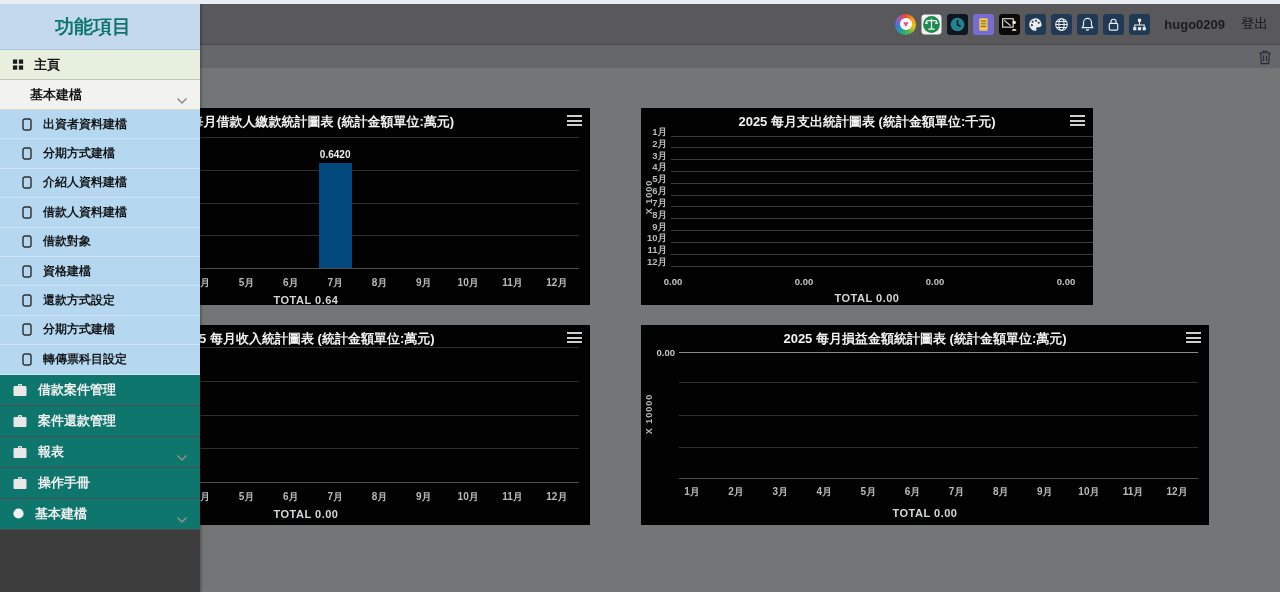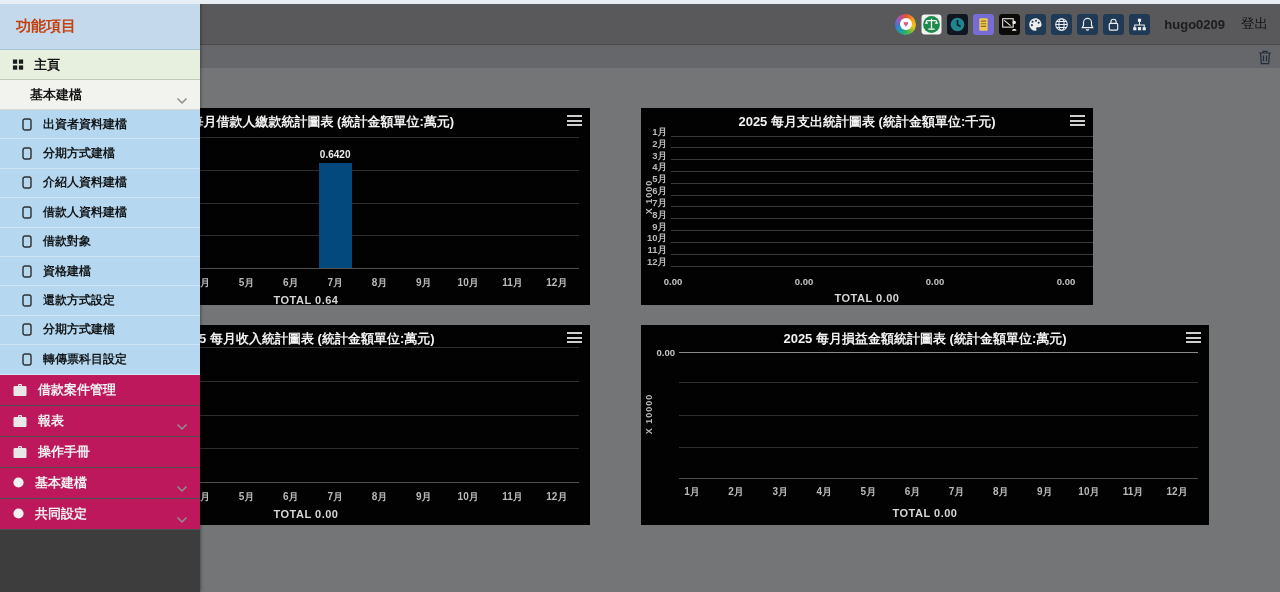--- a/index.html
+++ b/index.html
@@ -24,29 +24,29 @@
   .subheader { position:absolute; left:0; top:44px; width:1280px; height:24px; background:#66676b;
     border-top:1px solid #4b4b4d; z-index:5; display:flex; align-items:center; justify-content:flex-end; padding-right:8px; }
   .trash-btn { width:14px; height:16px; cursor:pointer; }
   .trash-btn svg { width:14px; height:16px; display:block; }
 
   
   .sidebar { position:absolute; left:0; top:0; width:200px; height:592px; z-index:20;
     box-shadow:1px 0 3px rgba(0,0,0,.35); background:#3d3d3e; }
   .side-header { height:50px; background:#c5d9ed; border-bottom:1px solid #aac3d8;
     display:flex; align-items:center; padding:4px 0 0 16px; }
-  .side-header span { font-size:15px; font-weight:bold; color:#c2410c; }
+  .side-header span { font-size:19px; font-weight:bold; color:#0f766e;margin-left:39px; }
   .side-row { display:flex; align-items:center; position:relative; cursor:pointer; }
   .row-home { height:30px; background:#e7f0df; border-bottom:1px solid #c3cabb; padding-left:12px; }
   .row-group { height:30px; background:#f2f2ee; border-bottom:1px solid #d8d8d2; padding-left:30px; }
   .row-home .lbl, .row-group .lbl { font-size:13px; font-weight:bold; color:#141414; margin-left:9px; }
   .row-group .lbl { margin-left:0; }
   .row-sub { height:29.4px; background:#b5d8f0; border-bottom:1px solid #cfe4f5; padding-left:22px; }
   .row-sub .lbl { font-size:12px; font-weight:bold; color:#15181b; margin-left:11px; }
-  .row-dark { height:31px; background:#be185d; border-bottom:1px solid #4e4e50; padding-left:12px; }
+  .row-dark { height:31px; background:#0f766e; border-bottom:1px solid #4e4e50; padding-left:12px; }
   .row-dark .lbl { font-size:13px; font-weight:bold; color:#f1f1f1; margin-left:10px; }
   .chev { position:absolute; right:12px; top:50%; transform:translateY(-50%); width:12px; height:8px; }
   .side-icon { display:flex; align-items:center; justify-content:center; }
   .side-icon svg { display:block; }
 
   
   .panel { position:absolute; background:#020202; overflow:hidden; z-index:2; }
   .p1 { left:22px;  top:108px; width:568px; height:197px; }
   .p2 { left:641px; top:108px; width:452px; height:197px; }
   .p3 { left:22px;  top:325px; width:568px; height:200px; }
@@ -375,20 +375,28 @@
           </svg>
         </span>
         <span class="lbl">借款案件管理</span>
       </div>
       <div class="side-row row-dark">
         <span class="side-icon">
           <svg width="16" height="14" viewBox="0 0 16 14">
             <path d="M6 3V2.2C6 1.5 6.5 1 7.2 1h1.6c.7 0 1.2.5 1.2 1.2V3h3.2c.7 0 1.3.6 1.3 1.3v7.4c0 .7-.6 1.3-1.3 1.3H2.8c-.7 0-1.3-.6-1.3-1.3V4.3C1.5 3.6 2.1 3 2.8 3H6zm1.2 0h1.6v-.7H7.2V3z" fill="#e8e8e8"></path>
           </svg>
         </span>
+        <span class="lbl">案件還款管理</span>
+      </div>
+      <div class="side-row row-dark">
+        <span class="side-icon">
+          <svg width="16" height="14" viewBox="0 0 16 14">
+            <path d="M6 3V2.2C6 1.5 6.5 1 7.2 1h1.6c.7 0 1.2.5 1.2 1.2V3h3.2c.7 0 1.3.6 1.3 1.3v7.4c0 .7-.6 1.3-1.3 1.3H2.8c-.7 0-1.3-.6-1.3-1.3V4.3C1.5 3.6 2.1 3 2.8 3H6zm1.2 0h1.6v-.7H7.2V3z" fill="#e8e8e8"></path>
+          </svg>
+        </span>
         <span class="lbl">報表</span>
         <span class="chev"><svg viewBox="0 0 12 8" width="12" height="8">
             <path d="M1.5 1.5L6 6l4.5-4.5" fill="none" stroke="#8f8f8f" stroke-width="1.5"></path>
           </svg></span>
       </div>
       <div class="side-row row-dark">
         <span class="side-icon">
           <svg width="16" height="14" viewBox="0 0 16 14">
             <path d="M6 3V2.2C6 1.5 6.5 1 7.2 1h1.6c.7 0 1.2.5 1.2 1.2V3h3.2c.7 0 1.3.6 1.3 1.3v7.4c0 .7-.6 1.3-1.3 1.3H2.8c-.7 0-1.3-.6-1.3-1.3V4.3C1.5 3.6 2.1 3 2.8 3H6zm1.2 0h1.6v-.7H7.2V3z" fill="#e8e8e8"></path>
           </svg>
@@ -399,25 +407,14 @@
         <span class="side-icon">
           <svg width="13" height="13" viewBox="0 0 14 14">
             <circle cx="7" cy="7" r="5.5" fill="#f2f2f2"></circle>
           </svg>
         </span>
         <span class="lbl">基本建檔</span>
         <span class="chev"><svg viewBox="0 0 12 8" width="12" height="8">
             <path d="M1.5 1.5L6 6l4.5-4.5" fill="none" stroke="#8f8f8f" stroke-width="1.5"></path>
           </svg></span>
       </div>
-      <div class="side-row row-dark">
-        <span class="side-icon">
-          <svg width="13" height="13" viewBox="0 0 14 14">
-            <circle cx="7" cy="7" r="5.5" fill="#f2f2f2"></circle>
-          </svg>
-        </span>
-        <span class="lbl">共同設定</span>
-        <span class="chev"><svg viewBox="0 0 12 8" width="12" height="8">
-            <path d="M1.5 1.5L6 6l4.5-4.5" fill="none" stroke="#8f8f8f" stroke-width="1.5"></path>
-          </svg></span>
-      </div>
     </div>
 </div>
 
 </body></html>

